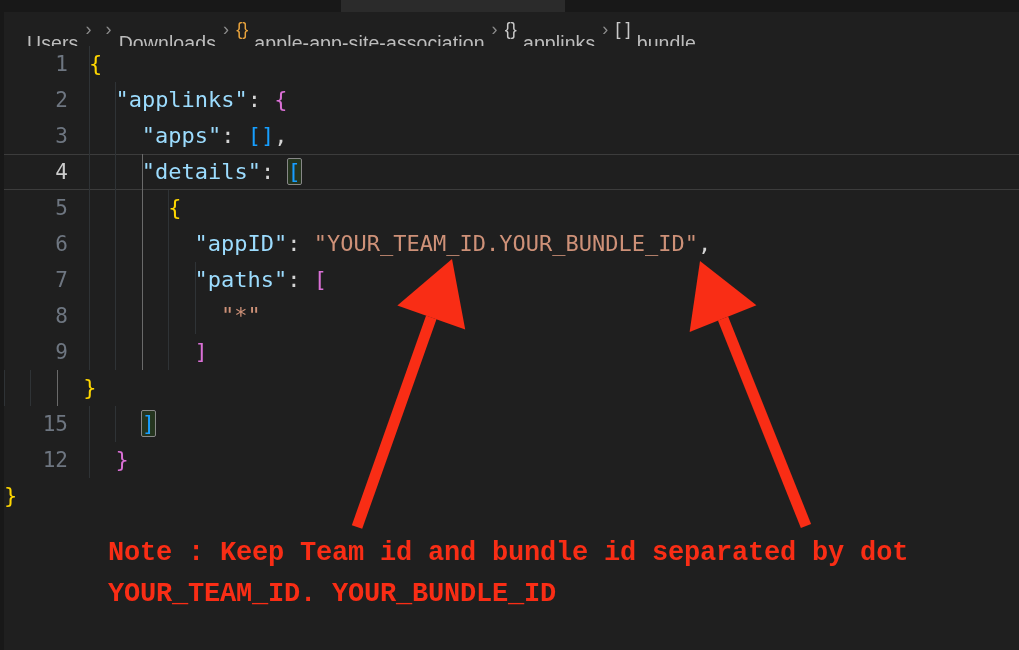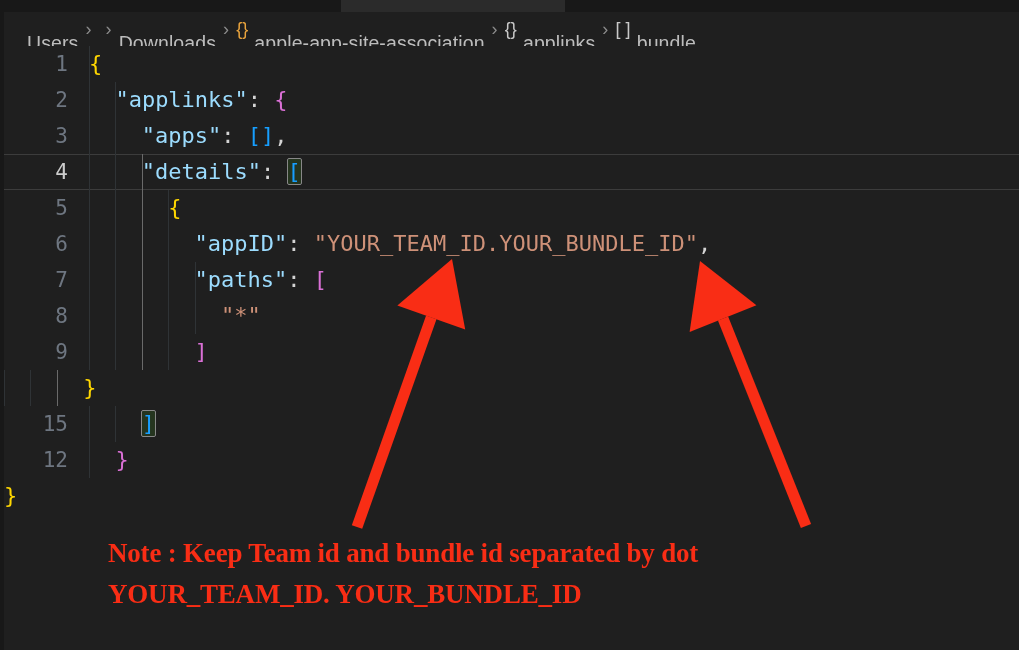--- a/index.html
+++ b/index.html
@@ -94,21 +94,21 @@
   
   #overlay {
     position:absolute; left:0; top:0; width:1019px; height:650px;
     pointer-events:none;
   }
   #note {
     position:absolute;
     left:108px; top:536px;
     width:860px;
     color:#f92d15;
-    font-family:Liberation Serif, serif;
+    font-family:Liberation Mono, monospace;
     line-height:1.28;
   }
   #note .l1 { font-size:27px; font-weight:bold; letter-spacing:-.2px; }
   #note .l2 { font-size:27px; font-weight:bold; letter-spacing:-.2px; margin-top:6px;}
 </style>
 </head>
 <body>
 
 <div id="activity-sliver"></div>
 <div id="tabstrip">

